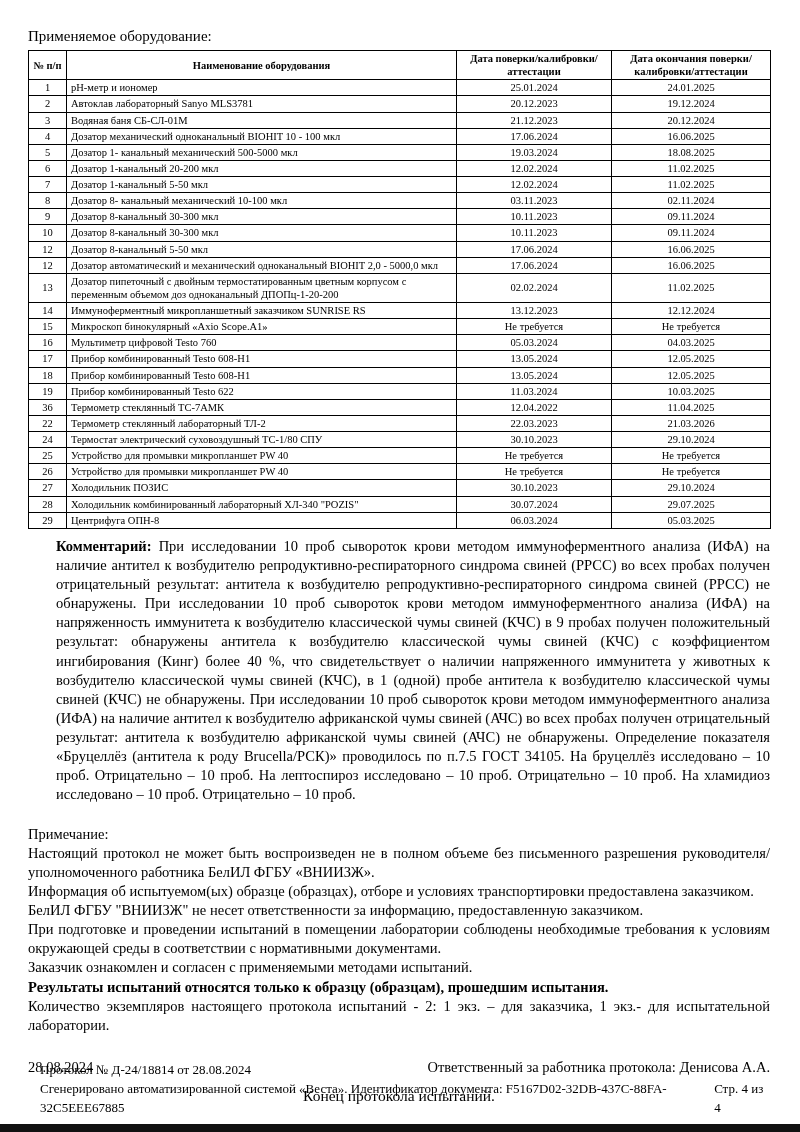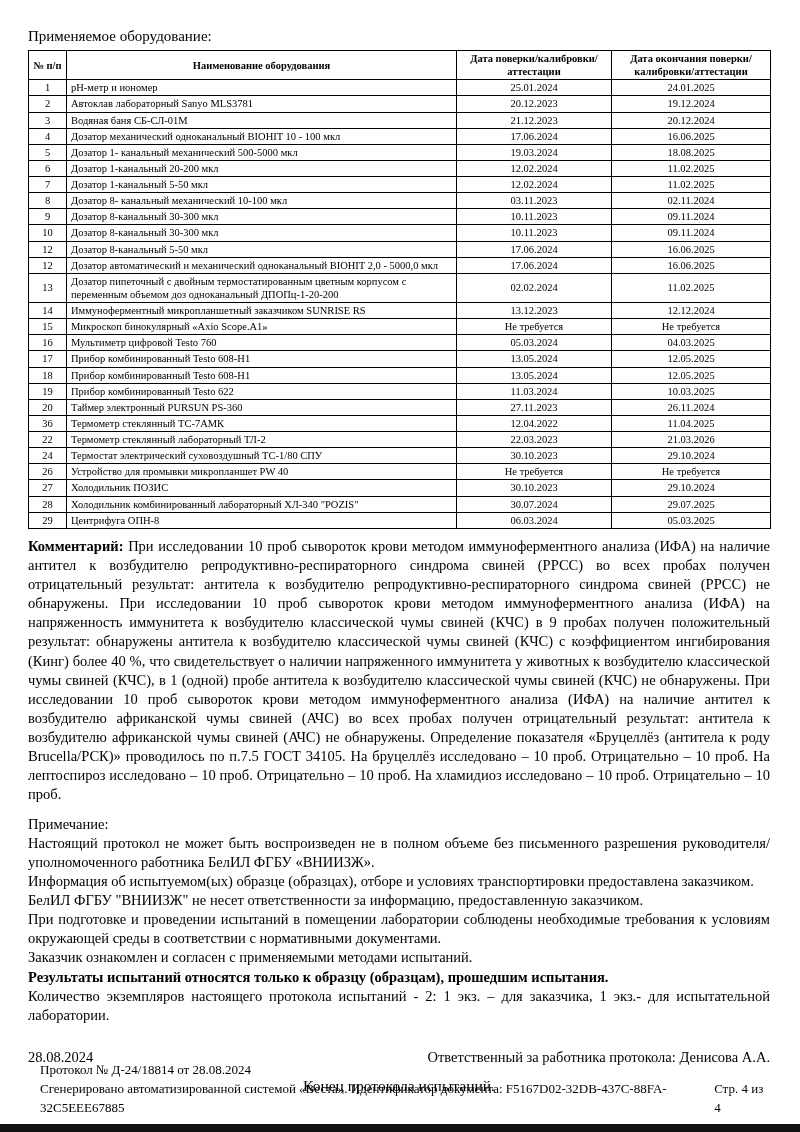--- a/index.html
+++ b/index.html
@@ -11,23 +11,23 @@
   }
   .section-title { font-size:15px; margin-bottom:5px; }
   table.equipment { width:742px; border-collapse:collapse; font-size:10.5px; table-layout:fixed; }
   table.equipment th, table.equipment td {
     border:1px solid #000; padding:1px 4px; vertical-align:middle; line-height:1.25;
   }
   table.equipment th { font-weight:bold; text-align:center; font-size:10.5px; }
   .cell-center, td.cell-center { text-align:center; }
   td.cell-name { text-align:left; }
   .body-text { font-size:14.5px; line-height:1.32; text-align:justify; }
-  .commentary { margin-top:8px; }
+  .commentary { margin-top:8px;margin-left:28px; }
   .bold { font-weight:bold; }
-  .note-label { margin-top:10px; text-align:left; }
+  .note-label { margin-top:20px; text-align:left; }
   .sign-row { margin-top:24px; display:flex; justify-content:space-between; font-size:14.5px;align-items:flex-end; }
   .end-line { margin-top:11px; font-size:15.5px; text-align:center; }
   .footer {
     position:absolute; left:28px; right:30px; bottom:14px; font-size:13px; line-height:1.45;margin-left:12px;
   }
   .footer-line2 { display:flex; justify-content:space-between;align-items:flex-end; }
   .bottom-bar { position:absolute; left:0; bottom:0; width:100%; height:8px; background:#111; }
 </style>
 </head>
 <body>
@@ -160,42 +160,42 @@
           <td class="cell-center">13.05.2024</td>
           <td class="cell-center">12.05.2025</td>
         </tr>
         <tr>
           <td class="cell-center">19</td>
           <td class="cell-name">Прибор комбинированный Testo 622</td>
           <td class="cell-center">11.03.2024</td>
           <td class="cell-center">10.03.2025</td>
         </tr>
         <tr>
-          <td class="cell-center">20</td>
-          <td class="cell-name">Таймер электронный PURSUN PS-360</td>
-          <td class="cell-center">27.11.2023</td>
-          <td class="cell-center">26.11.2024</td>
-        </tr>
-        <tr>
           <td class="cell-center">36</td>
           <td class="cell-name">Термометр стеклянный ТС-7АМК</td>
           <td class="cell-center">12.04.2022</td>
           <td class="cell-center">11.04.2025</td>
         </tr>
         <tr>
           <td class="cell-center">22</td>
           <td class="cell-name">Термометр стеклянный лабораторный ТЛ-2</td>
           <td class="cell-center">22.03.2023</td>
           <td class="cell-center">21.03.2026</td>
         </tr>
         <tr>
           <td class="cell-center">24</td>
           <td class="cell-name">Термостат электрический суховоздушный ТС-1/80 СПУ</td>
           <td class="cell-center">30.10.2023</td>
           <td class="cell-center">29.10.2024</td>
+        </tr>
+        <tr>
+          <td class="cell-center">25</td>
+          <td class="cell-name">Устройство для промывки микропланшет PW 40</td>
+          <td class="cell-center">Не требуется</td>
+          <td class="cell-center">Не требуется</td>
         </tr>
         <tr>
           <td class="cell-center">26</td>
           <td class="cell-name">Устройство для промывки микропланшет PW 40</td>
           <td class="cell-center">Не требуется</td>
           <td class="cell-center">Не требуется</td>
         </tr>
         <tr>
           <td class="cell-center">27</td>
           <td class="cell-name">Холодильник ПОЗИС</td>

